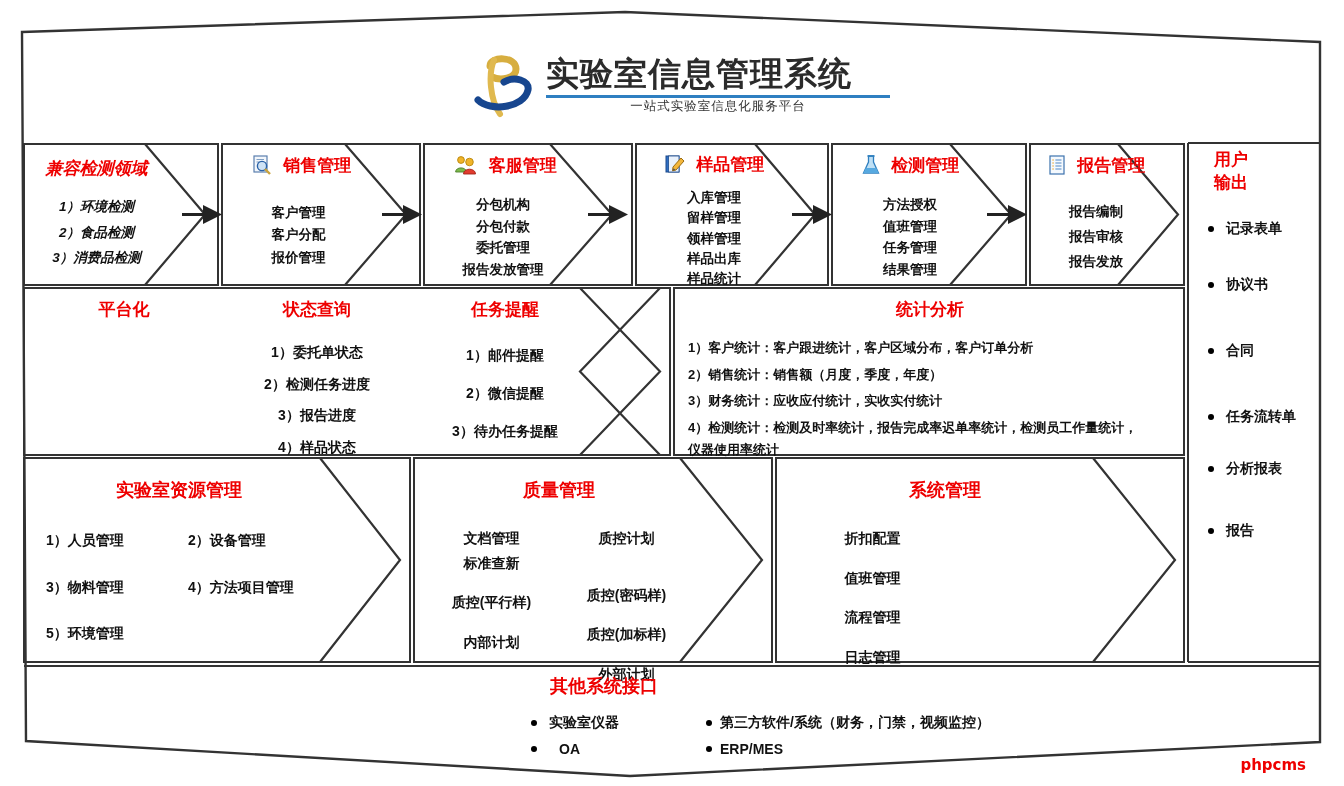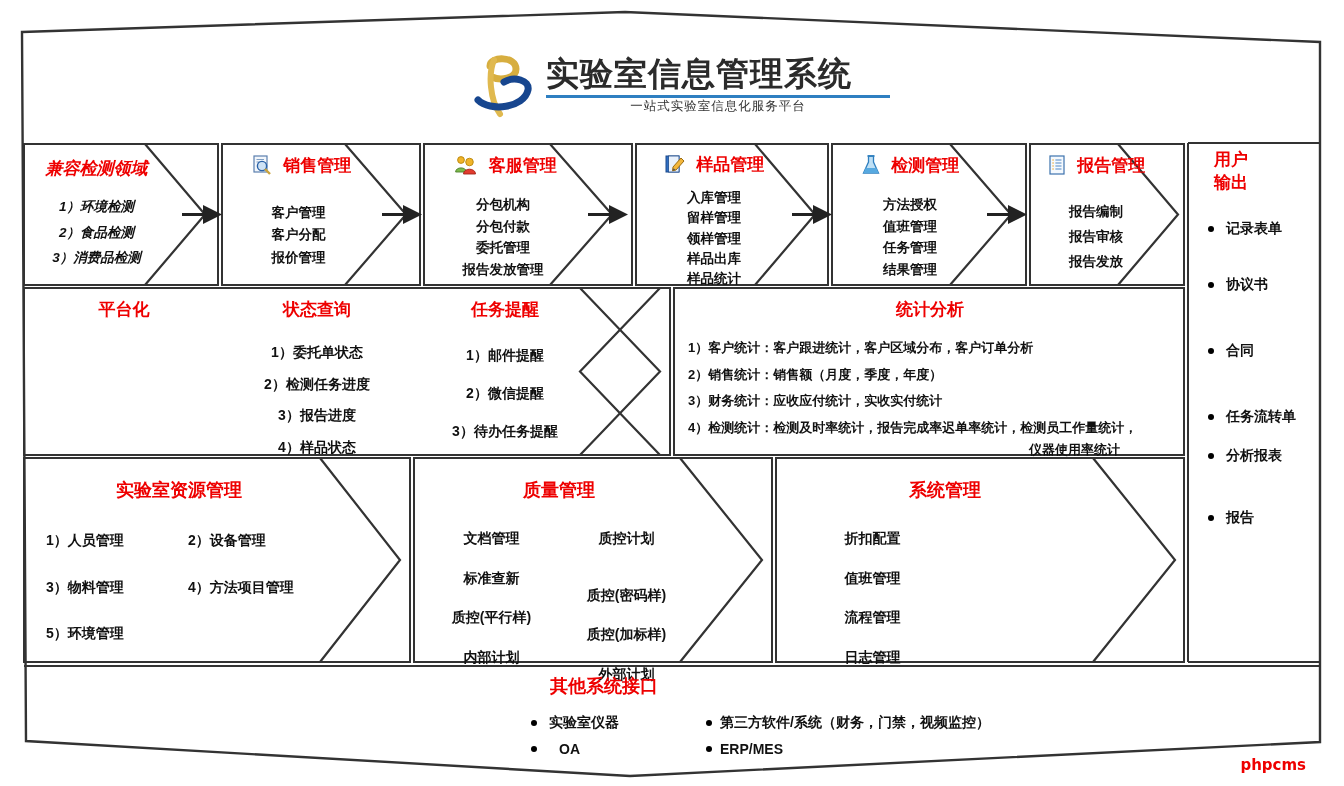--- a/index.html
+++ b/index.html
@@ -252,21 +252,21 @@
     </div>
   </div>
 
   <div class="layer" style="left:1192px;top:148px;width:140px;height:510px;">
     <div class="card-title" style="text-align:left;padding-left:22px;">用户</div>
     <div class="card-title" style="text-align:left;padding-left:22px;">输出</div>
     <ul class="bullets" style="margin-top:26px;padding-left:14px;">
       <li style="margin-bottom:38px;">记录表单</li>
       <li style="margin-bottom:48px;">协议书</li>
       <li style="margin-bottom:48px;">合同</li>
-      <li style="margin-bottom:21px;">任务流转单</li>
+      <li style="margin-bottom:34px;">任务流转单</li>
       <li style="margin-bottom:44px;">分析报表</li>
       <li>报告</li>
     </ul>
   </div>
 
   <div class="layer" style="left:34px;top:298px;width:180px;">
     <div class="card-title">平台化</div>
   </div>
 
   <div class="layer" style="left:222px;top:298px;width:190px;">
@@ -288,21 +288,21 @@
     </div>
   </div>
 
   <div class="layer" style="left:680px;top:298px;width:500px;">
     <div class="card-title">统计分析</div>
     <div style="margin-top:14px;font-size:13px;font-weight:700;line-height:2.05;padding-left:8px;">
       <div>1）客户统计：客户跟进统计，客户区域分布，客户订单分析</div>
       <div>2）销售统计：销售额（月度，季度，年度）</div>
       <div>3）财务统计：应收应付统计，实收实付统计</div>
       <div>4）检测统计：检测及时率统计，报告完成率迟单率统计，检测员工作量统计，</div>
-      <div style="text-align:right;padding-right:60px;line-height:1.3;">仪器使用率统计</div>
+      <div style="text-align:left;padding-right:60px;line-height:1.3;">仪器使用率统计</div>
     </div>
   </div>
 
   <div class="layer" style="left:34px;top:478px;width:290px;">
     <div class="card-title" style="font-size:18px;">实验室资源管理</div>
     <div style="display:flex;margin-top:26px;">
       <div style="width:140px;">
         <div class="hl" style="margin-bottom:22px;padding-left:12px;">1）人员管理</div>
         <div class="hl" style="margin-bottom:22px;padding-left:12px;">3）物料管理</div>
         <div class="hl" style="padding-left:12px;">5）环境管理</div>
@@ -311,21 +311,21 @@
         <div class="hl" style="margin-bottom:22px;padding-left:14px;">2）设备管理</div>
         <div class="hl" style="padding-left:14px;">4）方法项目管理</div>
       </div>
     </div>
   </div>
 
   <div class="layer" style="left:424px;top:478px;width:270px;">
     <div class="card-title" style="font-size:18px;">质量管理</div>
     <div style="display:flex;margin-top:24px;">
       <div style="width:135px;text-align:center;">
-        <div class="hl" style="margin-bottom:15px;">文档管理</div>
+        <div class="hl" style="">文档管理</div>
         <div class="hl" style="margin-bottom:15px;">标准查新</div>
         <div class="hl" style="margin-bottom:15px;">质控(平行样)</div>
         <div class="hl">内部计划</div>
       </div>
       <div style="width:135px;text-align:center;">
         <div class="hl" style="margin-bottom:32px;">质控计划</div>
         <div class="hl" style="margin-bottom:15px;">质控(密码样)</div>
         <div class="hl" style="margin-bottom:15px;">质控(加标样)</div>
         <div class="hl">外部计划</div>
       </div>

